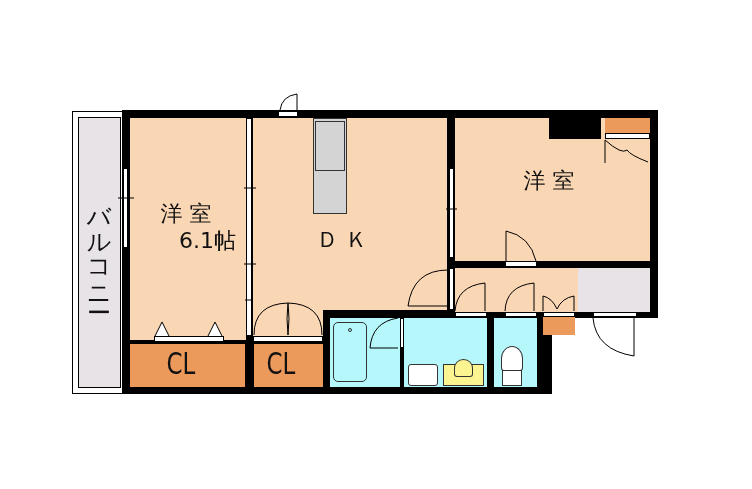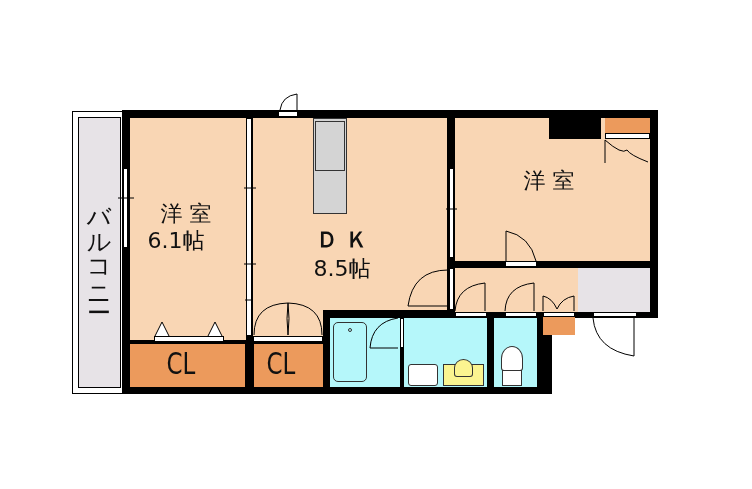--- a/index.html
+++ b/index.html
@@ -102,22 +102,21 @@
       <path d="M593 318 Q596 350 634 356 L634 318"></path>
 
       <path d="M370 348 Q372 322 398 318"></path>
       <path d="M370 348 L398 348"></path>
 
       <path d="M118 198 L134 198 M244 188 L256 188 M244 264 L256 264 M446 209 L457 209 M245 300 L252 300"></path>
     </g>
   </svg>
 
   <div class="label" style="left:146px;top:201px;width:80px;">洋 室</div>
-  <div class="label" style="left:136px;top:228px;width:80px;">6.1帖</div>
+  <div class="label" style="left:156px;top:228px;width:80px;text-align:right;">6.1帖</div>
 
-  <div class="label" style="left:302px;top:227px;width:80px;font-weight:bold;">Ｄ Ｋ</div>
-  <div class="label" style="left:300px;top:256px;width:84px;">8.5帖</div>
+  <div class="label" style="left:302px;top:227px;width:80px;">Ｄ Ｋ</div>
 
   <div class="label" style="left:509px;top:168px;width:80px;">洋 室</div>
 
   <div class="cl-label" style="left:164px;top:346px;">CL</div>
   <div class="cl-label" style="left:264px;top:346px;">CL</div>
 </div>
 
 </body></html>

